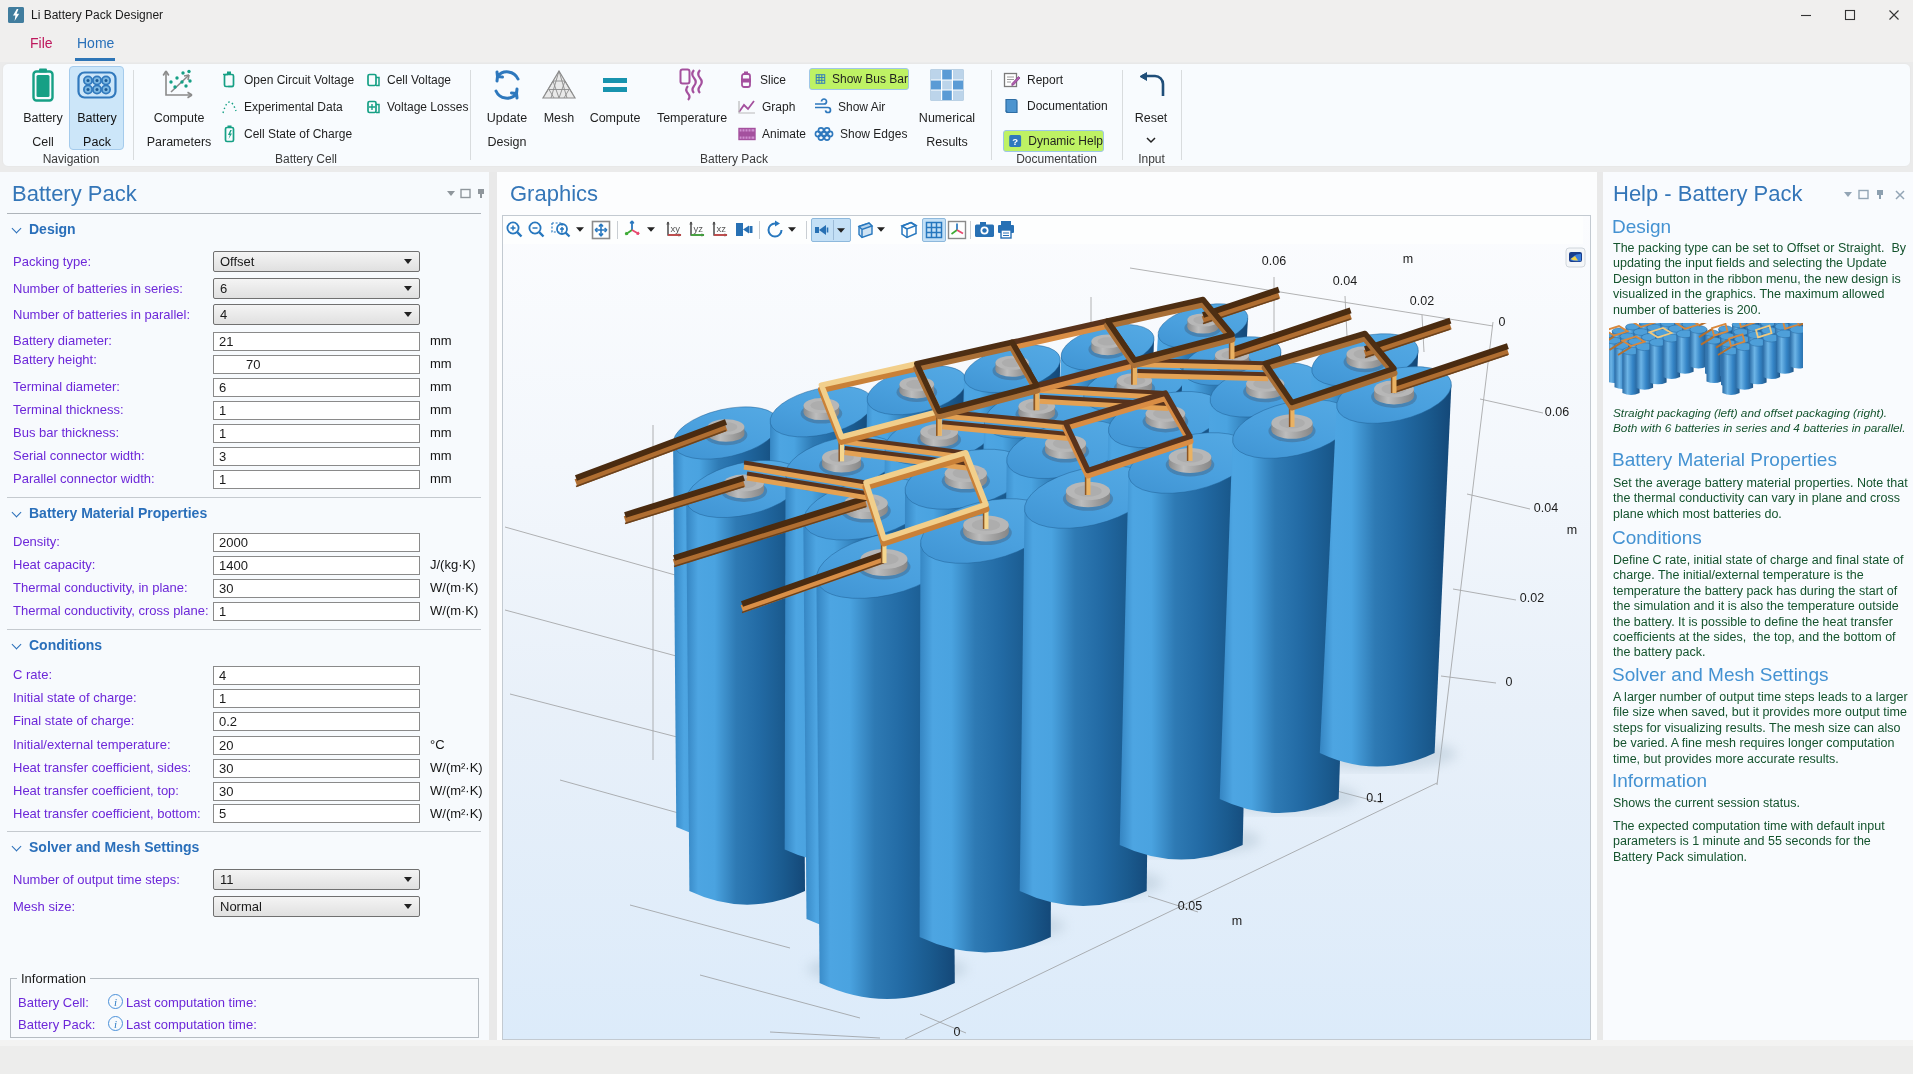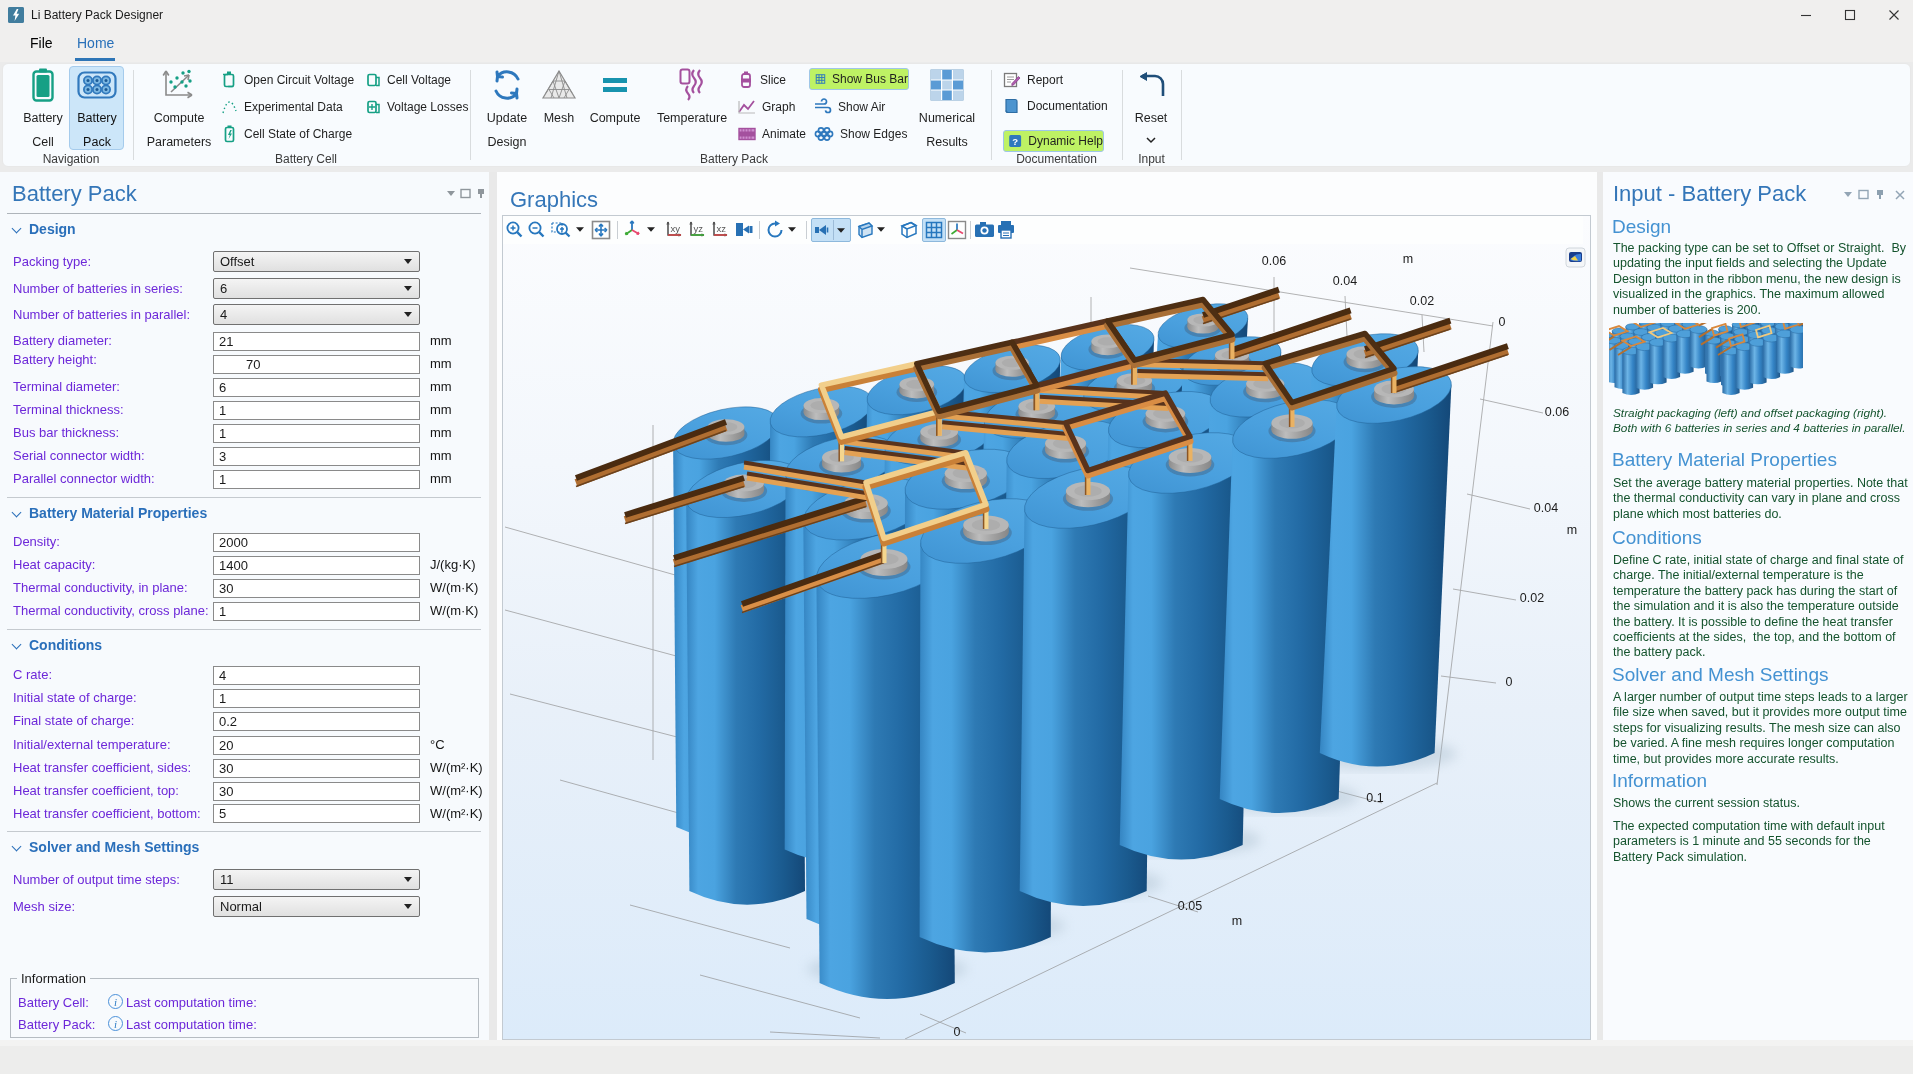--- a/index.html
+++ b/index.html
@@ -10,21 +10,21 @@
 
 #titlebar { position:absolute; left:0; top:0; width:1913px; height:30px; background:#f0efee; }
 #appicon { position:absolute; left:8px; top:7px; width:16px; height:16px; background:#4a7e9f; border-radius:2px; }
 #appicon svg { display:block; }
 #apptitle { position:absolute; left:31px; top:8px; font-size:12px; color:#1b1b1b; }
 .winbtn { position:absolute; top:8px; color:#333; }
 
 
 #tabs { position:absolute; left:0; top:30px; width:1913px; height:32px; background:#f0efee; }
 .tab { position:absolute; top:5px; font-size:14px; }
-#tab-file { left:30px; color:#000000; }
+#tab-file { left:30px; color:#be185d; }
 #tab-home { left:77px; color:#2970b9; }
 #homeline { position:absolute; left:75px; top:28px; width:40px; height:3px; background:#2e75b6; }
 
 
 #ribbon { position:absolute; left:0; top:62px; width:1913px; height:110px; background:#ebebeb; }
 #ribboncard { position:absolute; left:2px; top:1px; width:1909px; height:104px; background:#f8fbfe; border-radius:6px; border:1px solid #e8e8e8; }
 .rsep { position:absolute; top:6px; height:90px; width:1px; background:#d9dcde; }
 .rgrouplabel { position:absolute; top:88px; font-size:12px; color:#3a3a3a; text-align:center; }
 .rbig { position:absolute; top:2px; text-align:center; font-size:12.5px; color:#1f1f1f; line-height:24px; }
 .rbig .ric { height:38px; display:flex; align-items:center; justify-content:center; margin-bottom:2px;}
@@ -52,21 +52,21 @@
 .funit { position:absolute; left:430px; font-size:13px; color:#141414; }
 .finput { position:absolute; left:213px; width:207px; height:19px; background:#fff; border:1px solid #8a8a8a; font-size:13px; padding:0 5px; line-height:17px; }
 .fdrop { position:absolute; left:213px; width:207px; height:21px; background:linear-gradient(#f4f4f4,#e0e0e0); border:1px solid #707070; border-radius:2px; font-size:13px; padding:0 6px; line-height:19px; }
 .fdrop .da { position:absolute; right:7px; top:7px; width:0; height:0; border-left:4.5px solid transparent; border-right:4.5px solid transparent; border-top:5px solid #222; }
 .lsep { position:absolute; left:7px; width:474px; height:1px; background:#c5cacf; }
 #infobox { position:absolute; left:10px; top:806px; width:469px; height:60px; border:1px solid #b6bcc2; }
 #infobox .ib-label { position:absolute; left:6px; top:-8px; background:#f7fafd; padding:0 4px; font-size:13px; }
 .iinfo { display:inline-block; width:15px; height:15px; border-radius:50%; border:1px solid #4a90d9; color:#2d7cc4; font-size:11px; font-style:italic; font-family:"Liberation Serif",serif; text-align:center; line-height:14px; }
 
 
-#g-title { position:absolute; left:13px; top:9px;margin-top:6px; }
+#g-title { position:absolute; left:13px; top:9px; }
 #gcanvas { position:absolute; left:5px; top:43px; width:1089px; height:825px; border:1px solid #c3cad1; background:linear-gradient(180deg,#fbfcfe 0%, #f3f7fc 30%, #e8f0f9 60%, #dcebfa 100%); }
 #gtoolbar { position:absolute; left:6px; top:44px; width:1080px; height:28px; background:#fdfefe; display:flex; align-items:center; }
 #gtoolbar svg { flex:0 0 auto; }
 
 
 #h-title { position:absolute; left:10px; top:9px; }
 .hsec { position:absolute; left:9px; font-size:19px; color:#4492d2; }
 .hbody { position:absolute; left:10px; width:296px; font-size:12.5px; color:#14532d; line-height:15.4px; }
 .hcap { font-style:italic; font-size:11.8px; width:302px; }
 
@@ -884,21 +884,21 @@
         <g transform="translate(1566,248)">
 <rect x="0" y="0" width="19" height="19" rx="3" fill="#f4f6f8" stroke="#d0d6dc" stroke-width="1"></rect>
 <rect x="3" y="4" width="13" height="10" rx="2" fill="#1a3e8c"></rect>
 <path d="M4 12 Q9 5 15 6 L15 13 Q8 14 4 12z" fill="#3a7edc"></path>
 <path d="M4.5 11 Q8 13 12 12.5 L9 8z" fill="#f5d34a"></path>
 </g>
       </svg>
   </div>
 
   <div class="panel" id="rightpanel">
-    <div class="ptitle" id="h-title">Input - Battery Pack</div>
+    <div class="ptitle" id="h-title">Help - Battery Pack</div>
     <svg class="picons" style="left:240px; top:17px;" width="64" height="12" viewBox="0 0 64 12">
         <path d="M1 3 5 8 9 3z" fill="#93a5b5"></path>
         <rect x="16" y="1.5" width="9" height="8" fill="none" stroke="#93a5b5" stroke-width="1.4"></rect>
         <path d="M34 1 h6 v5 h-2 v4 h-2 v-4 h-2z M32 6 h10" fill="#8da0b0"></path>
         <path d="M53 2 61 10 M61 2 53 10" stroke="#93a5b5" stroke-width="1.5"></path>
       </svg>
     <div class="hsec" style="top:44px;">Design</div>
 <div class="hbody" style="top:69px;">The packing type can be set to Offset or Straight.&nbsp; By updating the input fields and selecting the Update Design button in the ribbon menu, the new design is visualized in the graphics. The maximum allowed number of batteries is 200.</div>
 <div class="abs" style="left:6px; top:151px;"><svg width="194" height="82" viewBox="0 0 194 82">
           <defs>

